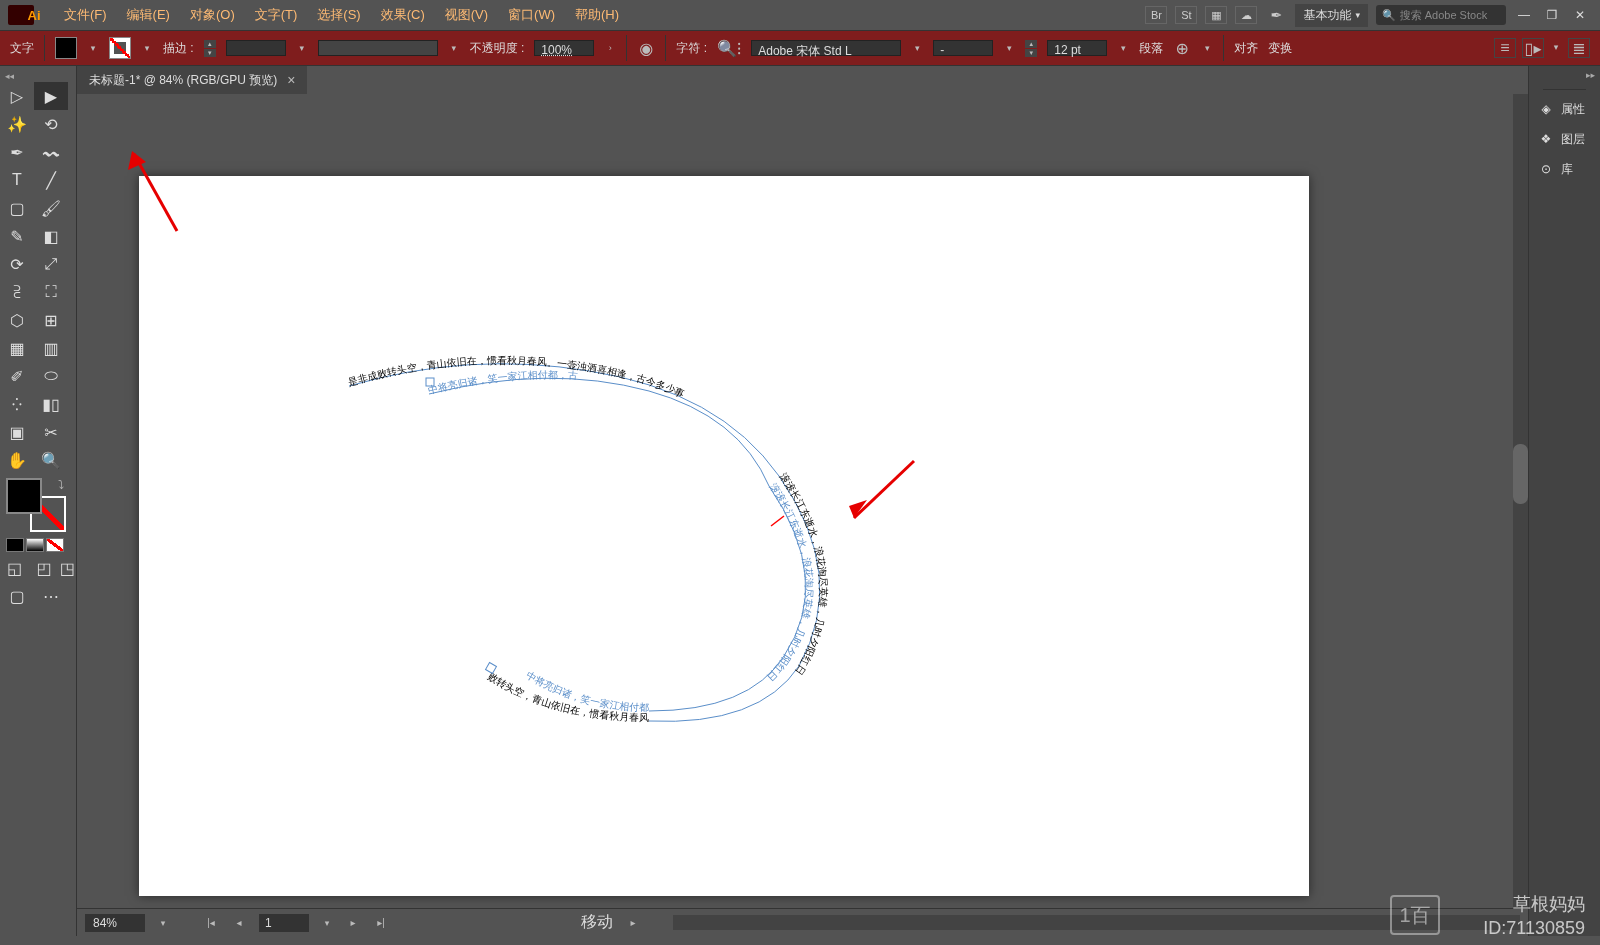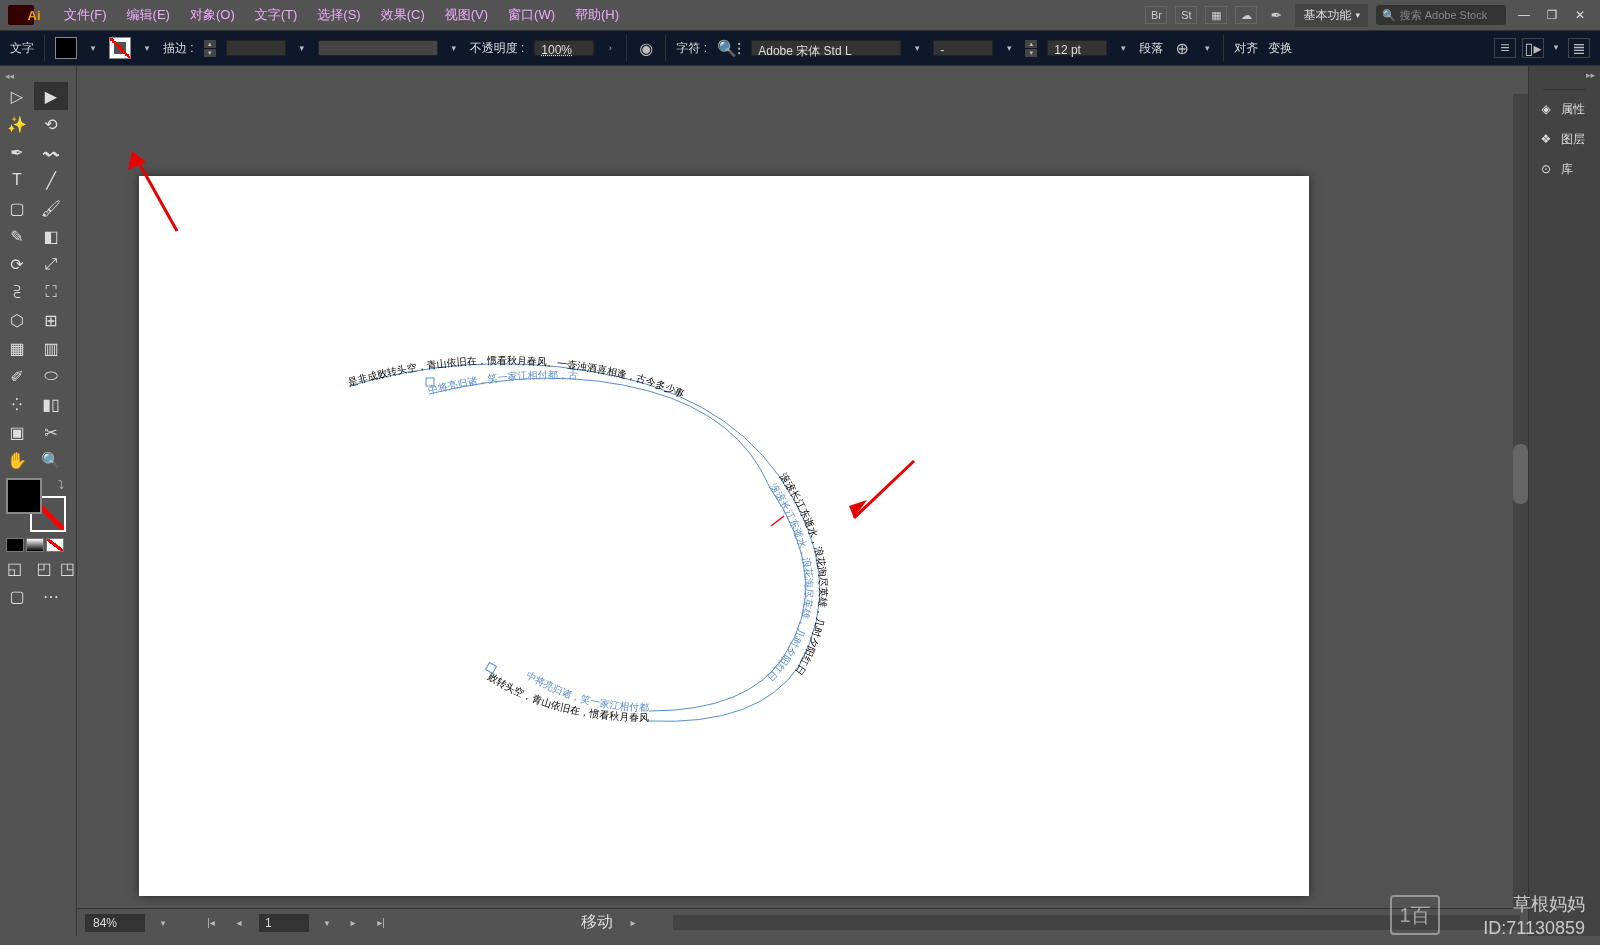--- a/index.html
+++ b/index.html
@@ -1,28 +1,28 @@
 <!DOCTYPE html>
 <html><head>
 <meta charset="utf-8">
 <style>
 * { margin: 0; padding: 0; box-sizing: border-box; font-family: "Microsoft YaHei", sans-serif; user-select: none; }
 body { width: 1600px; height: 945px; background: #535353; overflow: hidden; position: relative; }
 
 .menubar { height: 30px; background: #535353; display: flex; align-items: center; padding-left: 8px; }
 .ai-logo { width: 20px; height: 20px; background: #330000; color: #ff9a00; font-size: 13px; font-weight: bold; display: flex; align-items: center; justify-content: center; border-radius: 2px; margin-right: 20px; padding-left: 26px; }
-.menu-item { color: #f0abfc; font-size: 13px; padding: 0 10px; cursor: pointer; }
+.menu-item { color: #fdba74; font-size: 13px; padding: 0 10px; cursor: pointer; }
 
 .menubar-right { margin-left: auto; display: flex; align-items: center; gap: 8px; padding-right: 10px; }
 .br-icon, .st-icon, .panel-icon, .cloud-icon, .share-icon { width: 22px; height: 18px; color: #ccc; font-size: 11px; display: flex; align-items: center; justify-content: center; border: 1px solid #666; }
 .workspace { color: #ddd; font-size: 12px; padding: 3px 8px; background: #444; display: flex; align-items: center; gap: 4px; }
 .search-box { width: 130px; height: 20px; background: #333; color: #888; font-size: 11px; padding: 0 6px; display: flex; align-items: center; border-radius: 3px; }
 .win-btn { width: 20px; height: 20px; color: #ddd; display: flex; align-items: center; justify-content: center; font-size: 12px; }
 
-.optbar { height: 36px; background: #0f172a; border-top: 1px solid #333; border-bottom: 1px solid #333; display: flex; align-items: center; padding: 0 10px; gap: 10px; }
+.optbar { height: 36px; background: #7f1d1d; border-top: 1px solid #333; border-bottom: 1px solid #333; display: flex; align-items: center; padding: 0 10px; gap: 10px; }
 .opt-label { color: #ddd; font-size: 12px; }
 .fill-sw { width: 22px; height: 22px; background: #000; border: 1px solid #888; }
 .stroke-sw { width: 22px; height: 22px; background: #fff; position: relative; border: 1px solid #888; }
 .stroke-sw::after { content: ""; position: absolute; top: 0; left: 0; right: 0; bottom: 0; background: linear-gradient(to top right, transparent 45%, #f00 45%, #f00 55%, transparent 55%); }
 .stroke-sw::before { content: ""; position: absolute; inset: 4px; background: #535353; }
 .drop { width: 12px; height: 18px; color: #bbb; display: flex; align-items: center; justify-content: center; font-size: 9px; }
 .opt-input { background: #333; color: #ddd; font-size: 12px; padding: 2px 6px; border: 1px solid #222; height: 16px; }
 .w60 { width: 60px; } .w120 { width: 120px; } .w150 { width: 150px; }
 .globe { width: 18px; height: 18px; color: #bbb; display: flex; align-items: center; justify-content: center; }
 .stepper { display: flex; flex-direction: column; gap: 1px; }
@@ -238,20 +238,26 @@
         <div class="tool">◰</div>
         <div class="tool" style="width:20px;">◳</div>
       </div>
     <div class="tool-row">
         <div class="tool">▢</div>
         <div class="tool">⋯</div>
       </div>
   </div>
 
   <div class="doc-area">
+    <div class="tabbar">
+      <div class="tab">
+        <span>未标题-1* @ 84% (RGB/GPU 预览)</span>
+        <span class="tab-close">×</span>
+      </div>
+    </div>
 
     <div class="canvas-wrap">
       <div class="artboard">
         <div class="path-text-container">
           <svg viewBox="0 0 580 380">
             <defs>
               <path id="outerPath1" d="M 0,30 Q 120,-5 240,15 Q 370,35 430,120"></path>
               <path id="innerPath1" d="M 80,38 Q 200,8 300,35 Q 390,60 420,130"></path>
               <path id="outerPath2" d="M 430,120 Q 500,220 450,310 Q 410,370 300,365"></path>
               <path id="innerPath2" d="M 420,130 Q 485,225 435,300 Q 400,355 300,355"></path>

